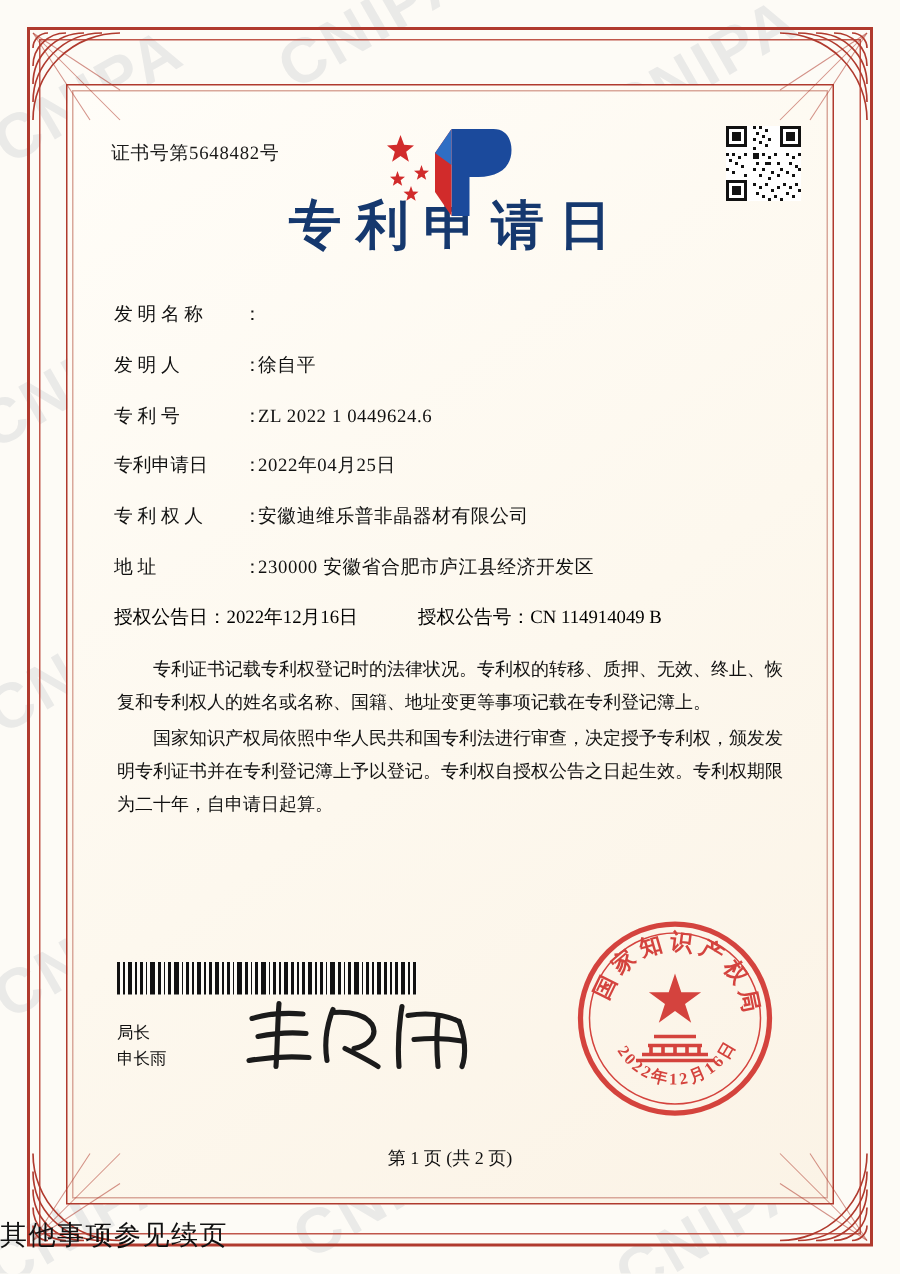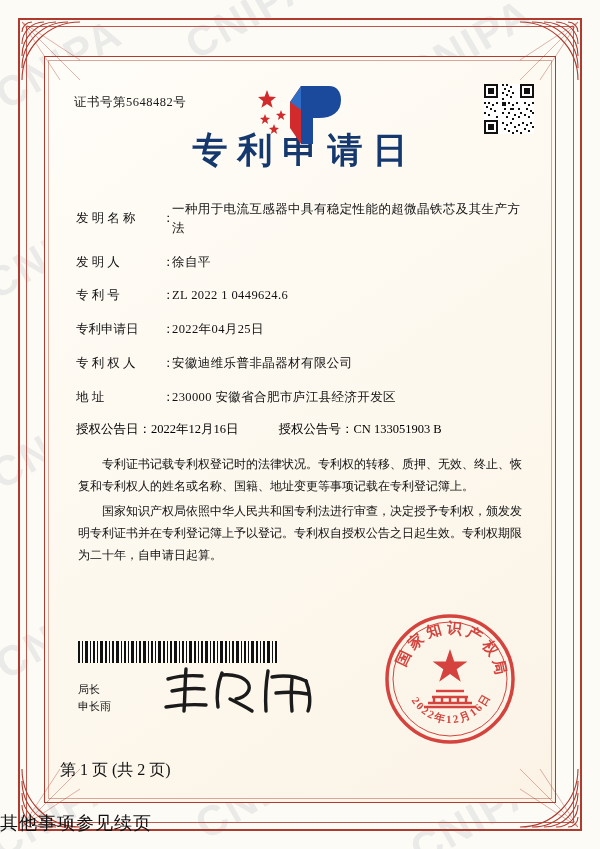--- a/index.html
+++ b/index.html
@@ -125,21 +125,21 @@
     position:absolute;left:100px;bottom:72px;
     width:160px;height:54px;
     color:#1b1b1b;
   }
   .seal{
     position:absolute;right:22px;bottom:42px;
     width:136px;height:136px;
   }
   .pagenum{
     position:absolute;left:0;right:0;bottom:8px;
-    font-size:16px;color:#111;
+    text-align:center;font-size:12px;color:#111;
   }
   .footnote{
     position:absolute;left:0;right:0;bottom:14px;
     font-size:18px;color:#111;z-index:5;
     letter-spacing:1px;
   }
 </style>
 </head>
 <body>
 
@@ -323,21 +323,20 @@
 
     <div class="cert-no">证书号第5648482号</div>
 
     <div class="title">专利申请日</div>
 
     <div class="fields">
 
       <div class="row">
         <div class="lbl">发 明 名 称</div>
         <div class="lbl" style="width:10px;flex:0 0 10px;">：</div>
-        <div class="val">一种用于电流互感器中具有稳定性能的超微晶铁芯及其生产方法</div>
       </div>
 
       <div class="row">
         <div class="lbl">发 明 人</div>
         <div class="lbl" style="width:10px;flex:0 0 10px;">：</div>
         <div class="val">徐自平</div>
       </div>
 
       <div class="row">
         <div class="lbl">专 利 号</div>
@@ -363,21 +362,21 @@
         <div class="val">230000 安徽省合肥市庐江县经济开发区</div>
       </div>
 
       <div class="row-dual">
         <div class="seg">
           <span class="lbl2">授权公告日：</span>
           <span>2022年12月16日</span>
         </div>
         <div class="seg seg2">
           <span class="lbl2">授权公告号：</span>
-          <span>CN 133051903 B</span>
+          <span>CN 114914049 B</span>
         </div>
       </div>
     </div>
 
     <div class="para">专利证书记载专利权登记时的法律状况。专利权的转移、质押、无效、终止、恢复和专利权人的姓名或名称、国籍、地址变更等事项记载在专利登记簿上。</div>
     <div class="para">国家知识产权局依照中华人民共和国专利法进行审查，决定授予专利权，颁发发明专利证书并在专利登记簿上予以登记。专利权自授权公告之日起生效。专利权期限为二十年，自申请日起算。</div>
 
     <div class="barcode">
       <svg width="200" height="22" viewBox="0 0 200 22" shape-rendering="crispEdges">
         <rect width="200" height="22" fill="#fdfbf6"></rect>

